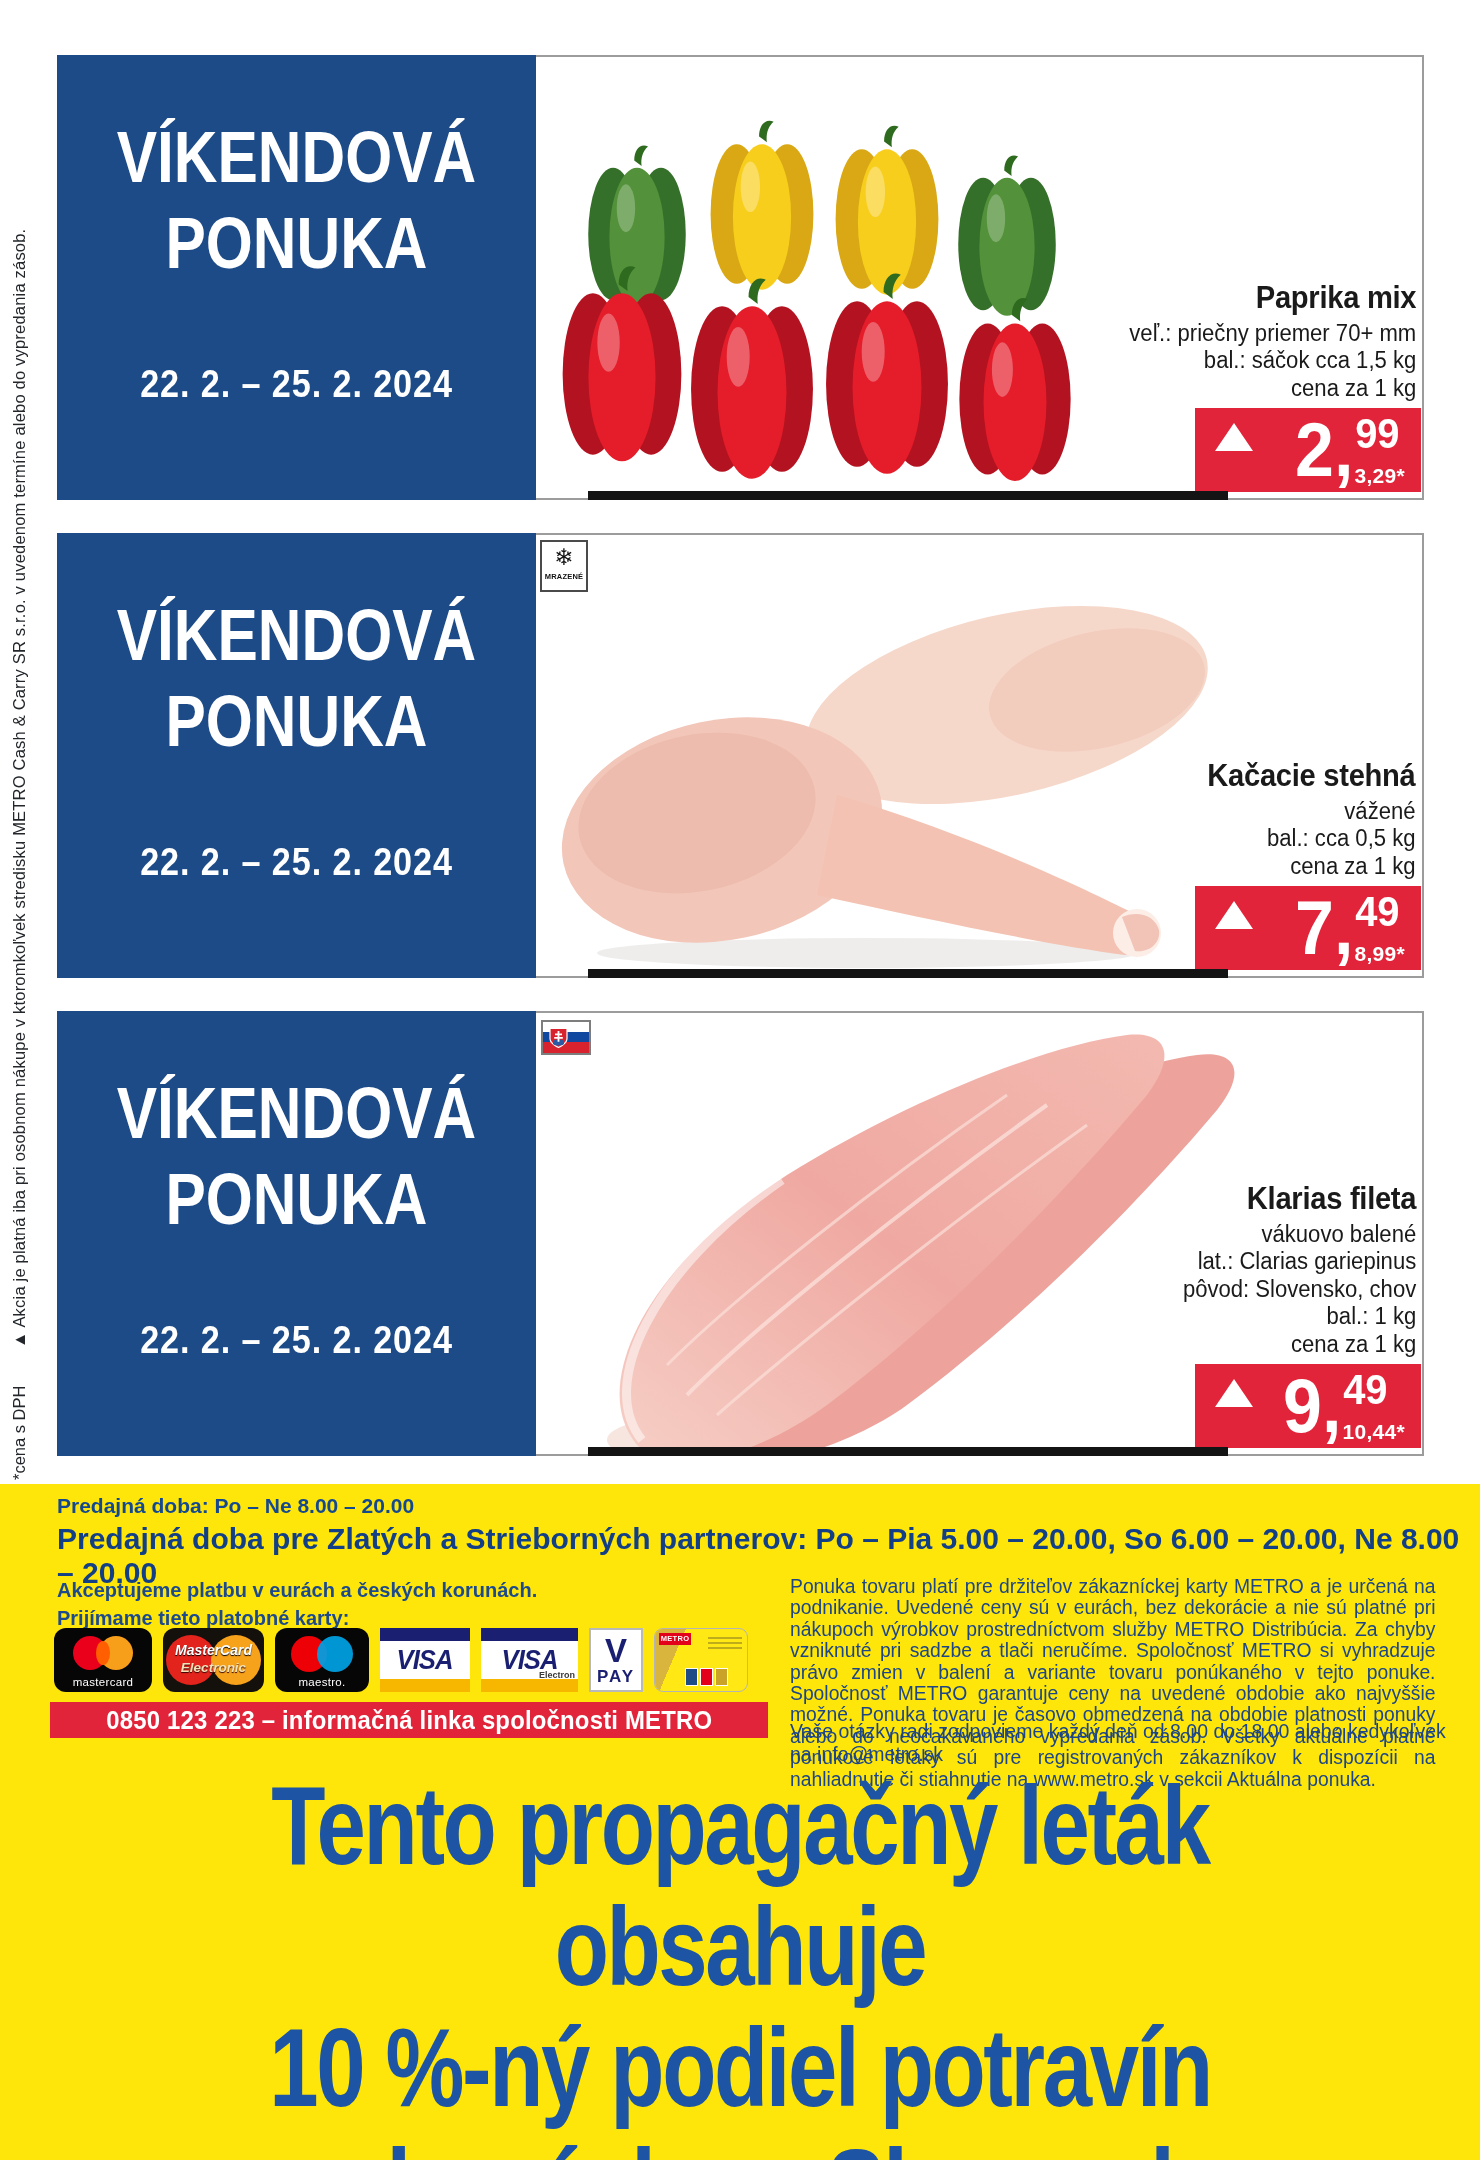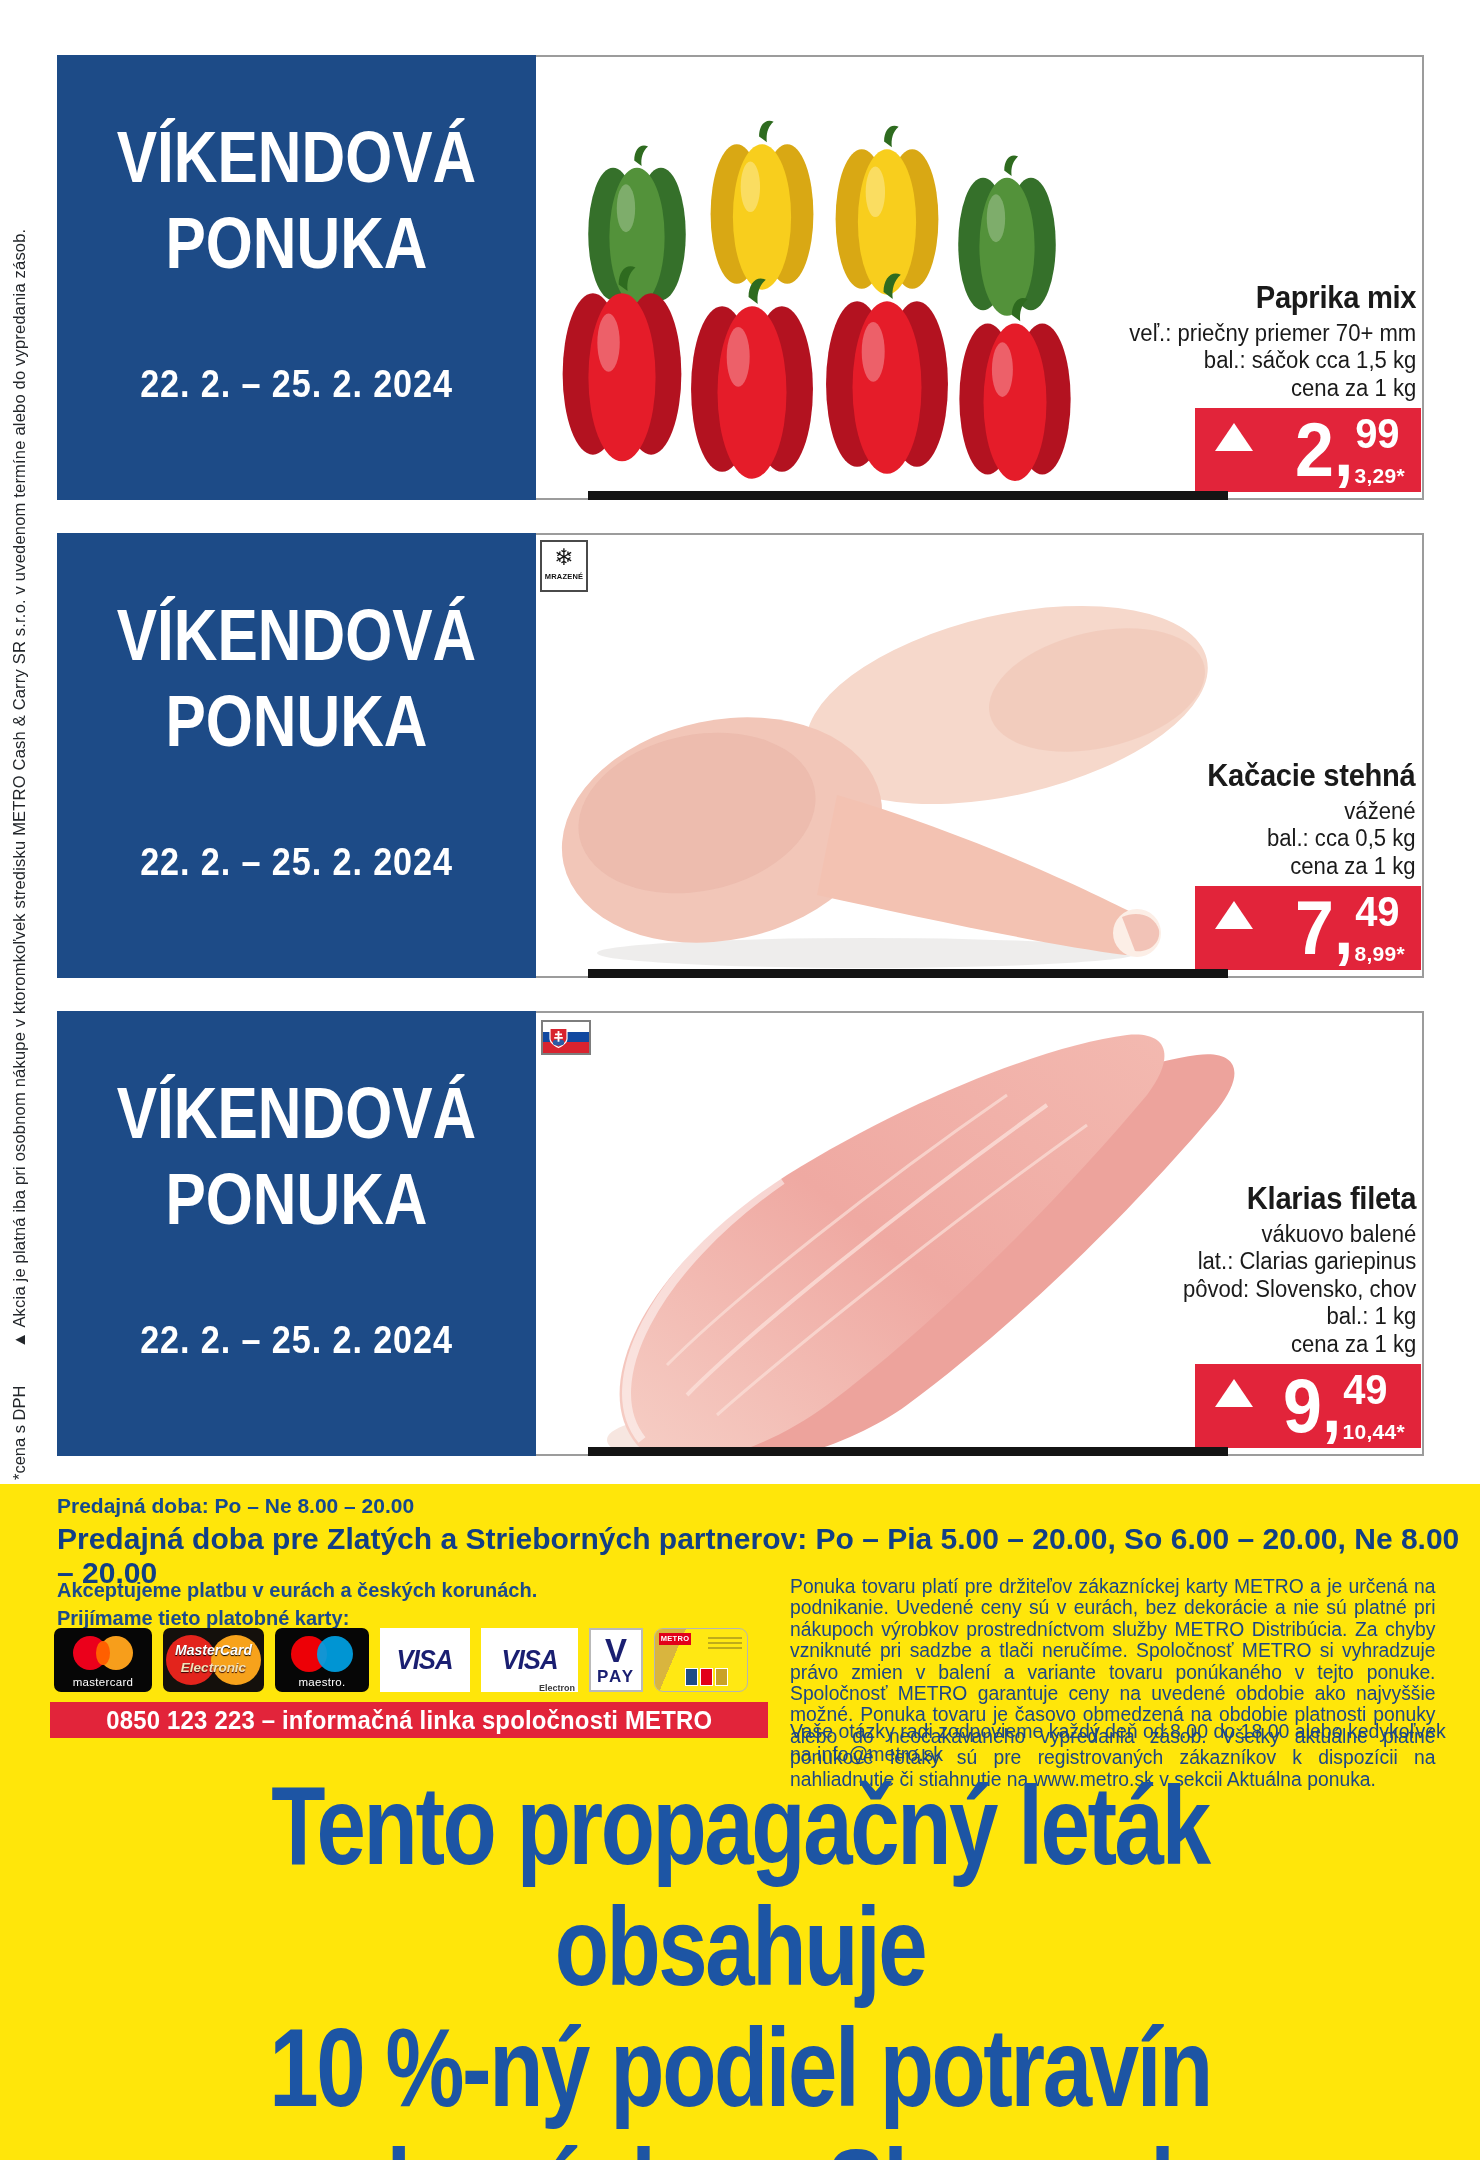--- a/index.html
+++ b/index.html
@@ -56,28 +56,28 @@
 
   
   .yellow{position:absolute;left:0;top:1484px;width:1480px;height:676px;background:#ffe60a;}
   .hours1{position:absolute;left:57px;top:10px;font-size:21px;font-weight:600;color:#15498f;}
   .hours2{position:absolute;left:57px;top:38px;font-size:30px;font-weight:800;color:#123f85;}
   .accept{position:absolute;left:57px;top:95px;font-size:20px;font-weight:600;color:#1c4a8c;}
   .takecards{position:absolute;left:57px;top:123px;font-size:20px;font-weight:600;color:#1c4a8c;}
   .cardrow{position:absolute;left:54px;top:144px;height:64px;display:flex;gap:11px;align-items:stretch;}
 
   .card{height:64px;box-sizing:border-box;position:relative;flex:none;}
-  .dark{background:#060606;border-radius:7px;}
+  .dark{background:#060606;border-radius:12px;}
   .circ{position:absolute;border-radius:50%;}
   .mc-label{position:absolute;bottom:4px;width:100%;text-align:center;color:#fff;font-size:11.5px;letter-spacing:0.3px;}
   .mce-word{position:absolute;top:14px;width:100%;text-align:center;color:#fff;font-size:14px;
             font-weight:800;font-style:italic;text-shadow:0 1px 1px #000;}
   .mce-sub{position:absolute;top:32px;width:100%;text-align:center;color:#f3e3b8;font-size:13.5px;
             font-weight:800;font-style:italic;text-shadow:0 1px 1px #300;}
-  .visa-box{width:90px;background:#fff;display:flex;flex-direction:row;}
+  .visa-box{width:90px;background:#fff;display:flex;flex-direction:column;}
   .visa-top{height:13px;background:#1a1f71;}
   .visa-mid{flex:1;display:flex;align-items:center;justify-content:center;position:relative;}
   .visa-word{font-style:italic;font-weight:800;font-size:27px;color:#1a1f71;transform:scaleX(0.95);letter-spacing:-1px;}
   .visa-sub{position:absolute;right:3px;bottom:-1px;font-size:9px;color:#3a3a3a;font-weight:600;}
   .visa-bot{height:13px;background:#f7b600;}
   .vpay{width:54px;background:#fff;border:2px solid #b9b9b9;display:flex;flex-direction:column;
         align-items:center;justify-content:center;}
   .vpay .v{font-size:33px;line-height:33px;font-weight:800;color:#1a1f71;}
   .vpay .pay{font-size:17px;font-weight:800;letter-spacing:2px;color:#1a1f71;}
   .metrocard{width:94px;background:#ffe813;border:1px solid #b5b5b5;border-radius:9px;overflow:hidden;}

